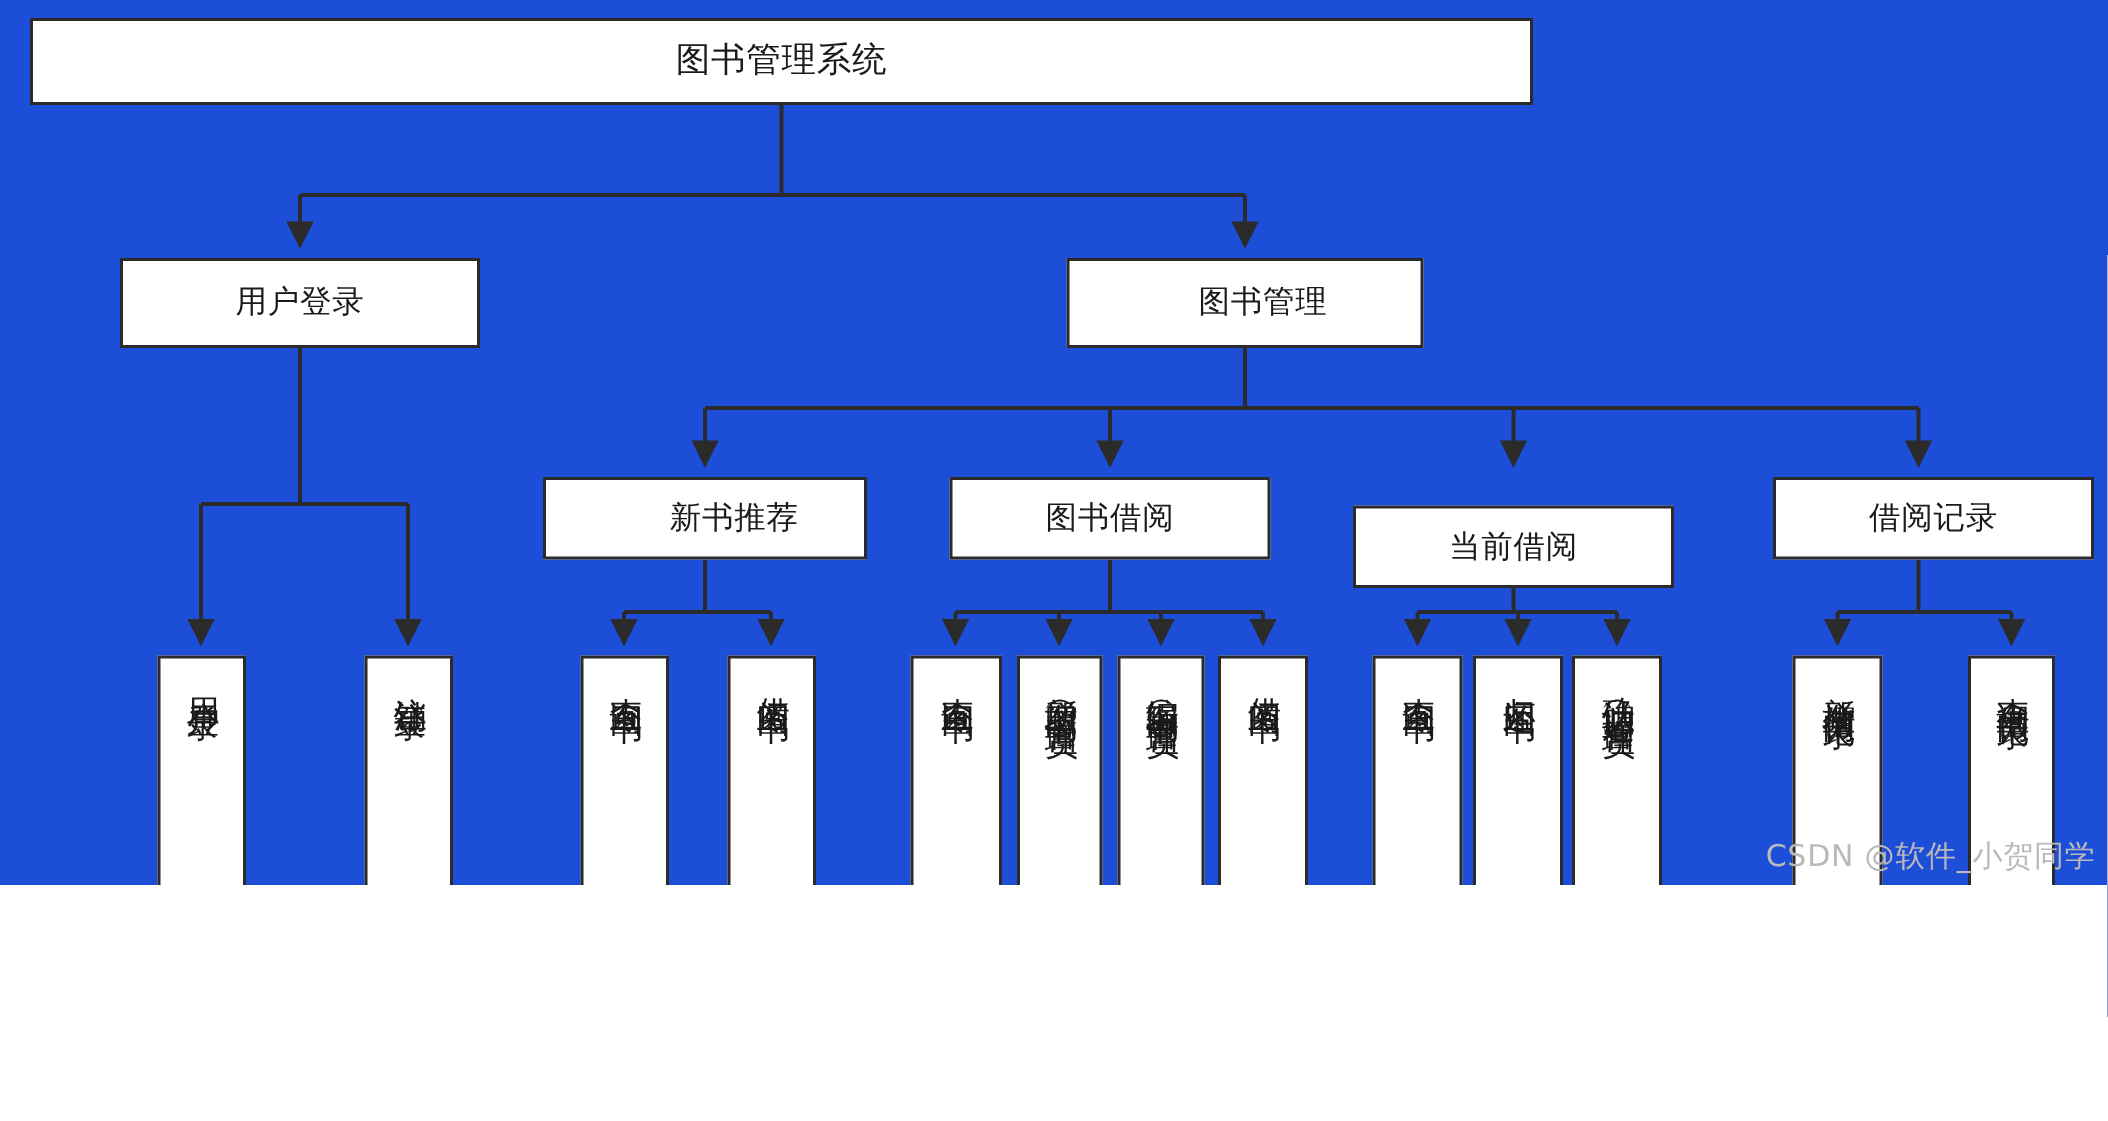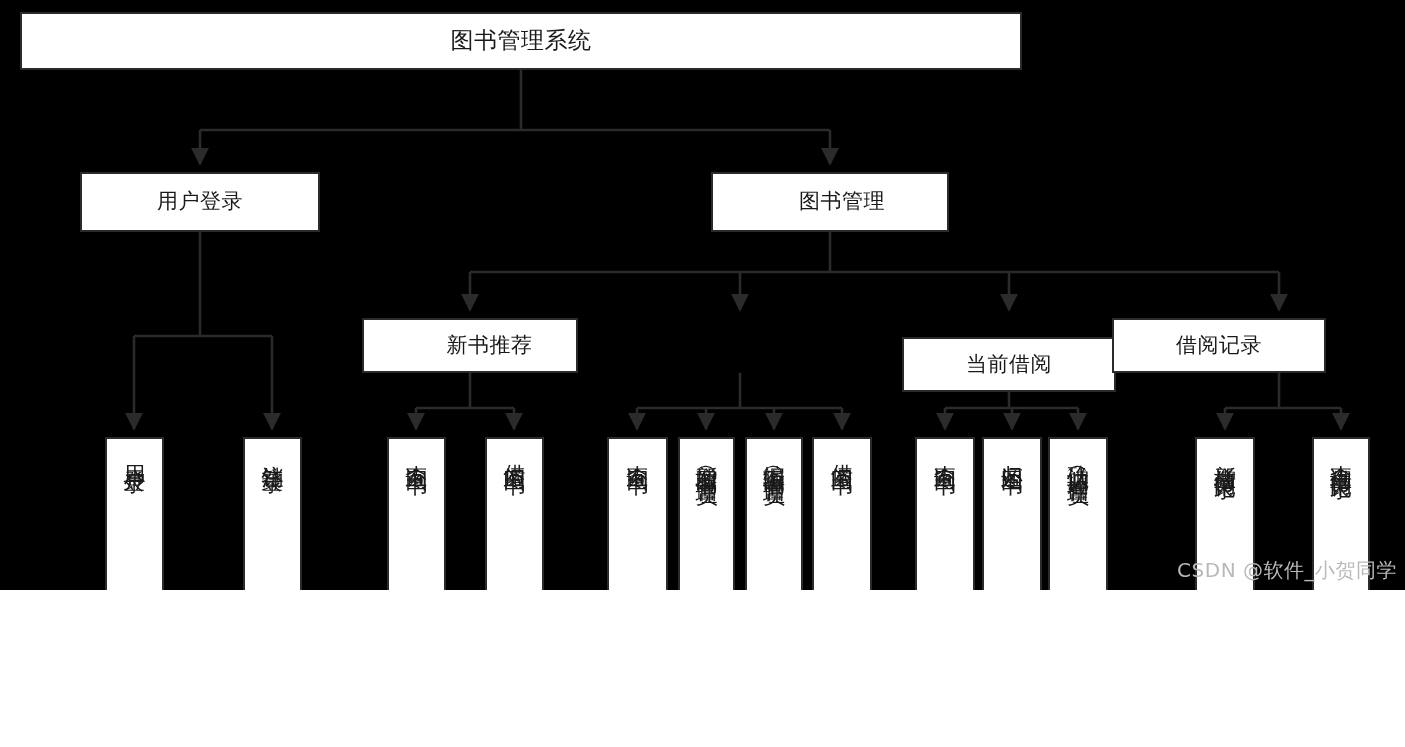--- a/index.html
+++ b/index.html
@@ -5,21 +5,21 @@
 <style>
   html, body {
     margin: 0;
     padding: 0;
     background: #ffffff;
   }
   #canvas {
     position: relative;
     width: 1405px;
     height: 590px;
-    background: #000000;
+    background: #1d4ed8;
     font-family: "DejaVu Sans", "Liberation Sans", sans-serif;
     overflow: hidden;
     text-decoration: underline;
   }
   #edges {
     position: absolute;
     left: 0; top: 0;
     width: 1405px;
     height: 747px;
     pointer-events: none;
@@ -139,24 +139,27 @@
   <div class="node h-node lvl1" style="left:80px; top:172px; width:240px; height:60px;">
     <span class="node-label">用户登录</span>
   </div>
   <div class="node h-node lvl1" style="left:711px; top:172px; width:238px; height:60px;padding-left:24px;">
     <span class="node-label">图书管理</span>
   </div>
 
   <div class="node h-node lvl2" style="left:362px; top:318px; width:216px; height:55px;padding-left:39px;">
     <span class="node-label">新书推荐</span>
   </div>
+  <div class="node h-node lvl2" style="left:633px; top:318px; width:214px; height:55px;">
+    <span class="node-label">图书借阅</span>
+  </div>
   <div class="node h-node lvl2" style="left:902px; top:337px; width:214px; height:55px;">
     <span class="node-label">当前借阅</span>
   </div>
-  <div class="node h-node lvl2" style="left:1112px; top:318px; width:214px; height:55px;">
+  <div class="node h-node lvl2" style="left:1182px; top:318px; width:214px; height:55px;">
     <span class="node-label">借阅记录</span>
   </div>
 
   <div class="node leaf" style="left:105px; top:437px; width:59px; height:298px;">
     <span class="node-label">用户登录</span>
   </div>
   <div class="node leaf" style="left:243px; top:437px; width:59px; height:298px;">
     <span class="node-label">注销登录</span>
   </div>
 

